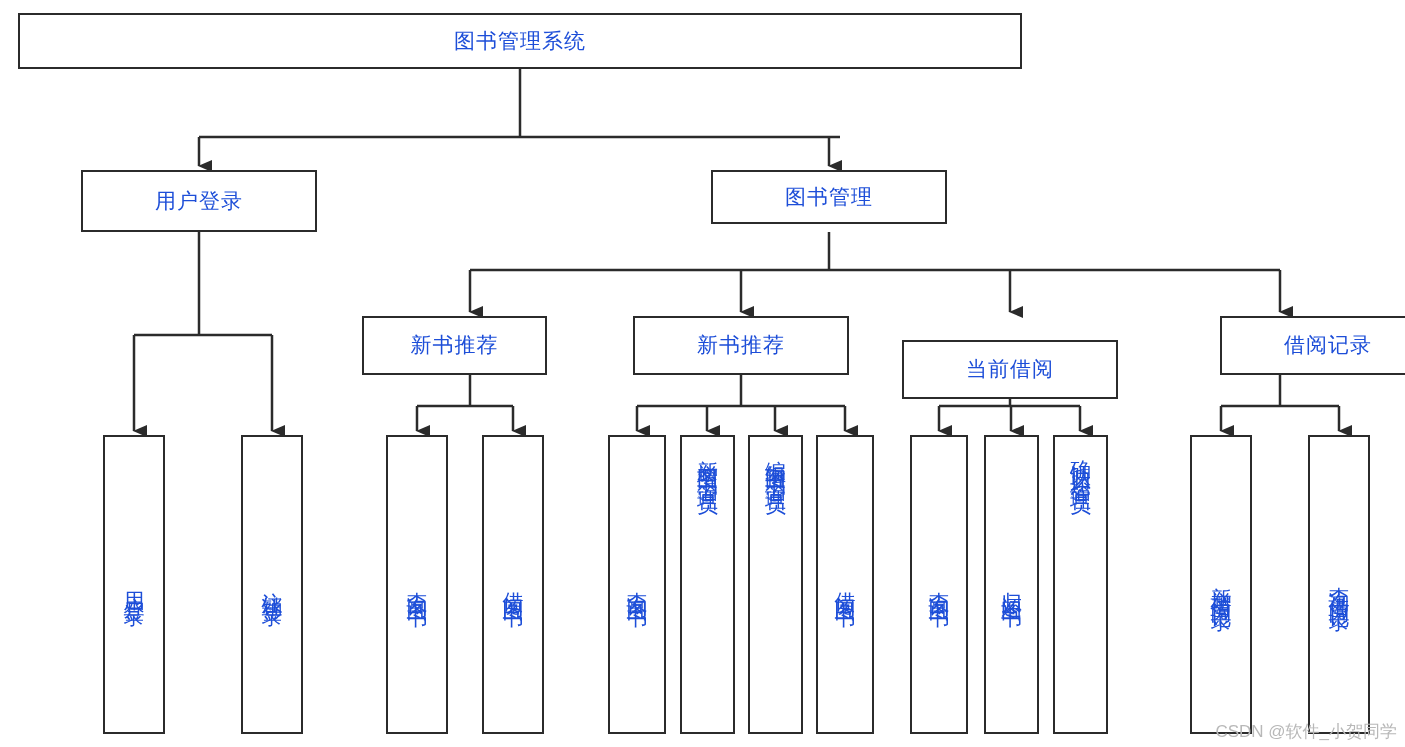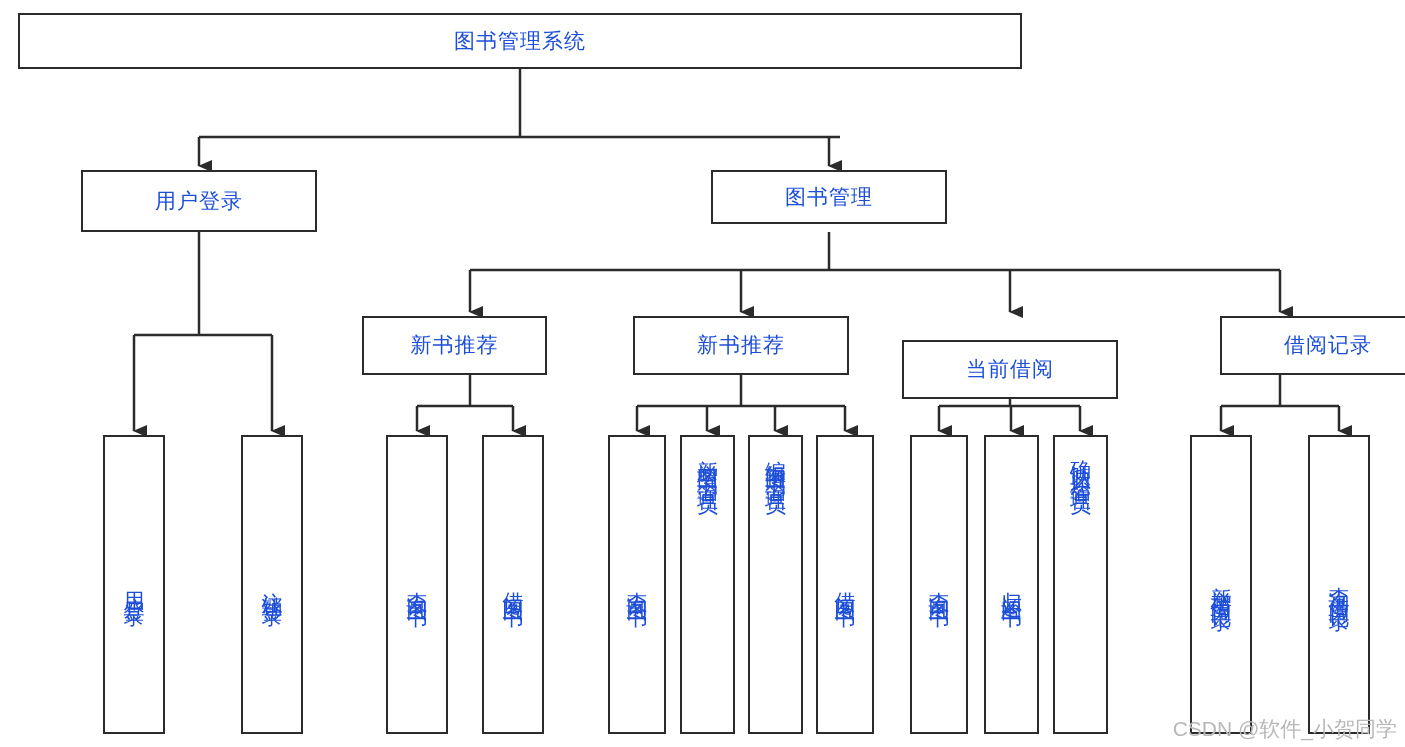--- a/index.html
+++ b/index.html
@@ -55,21 +55,21 @@
     padding-top: 6px;
   }
   .node.leaf.centered {
     align-items: center;
     padding-top: 0;
   }
   #watermark {
     position: absolute;
     right: 8px;
     bottom: 4px;
-    font-size: 21px;
+    font-size: 17px;
     color: #b8b8b8;
     z-index: 5;
     white-space: nowrap;
     font-family: "Liberation Sans", "DejaVu Sans", sans-serif;
   }
 </style>
 </head>
 <body>
 
 <div id="canvas">

